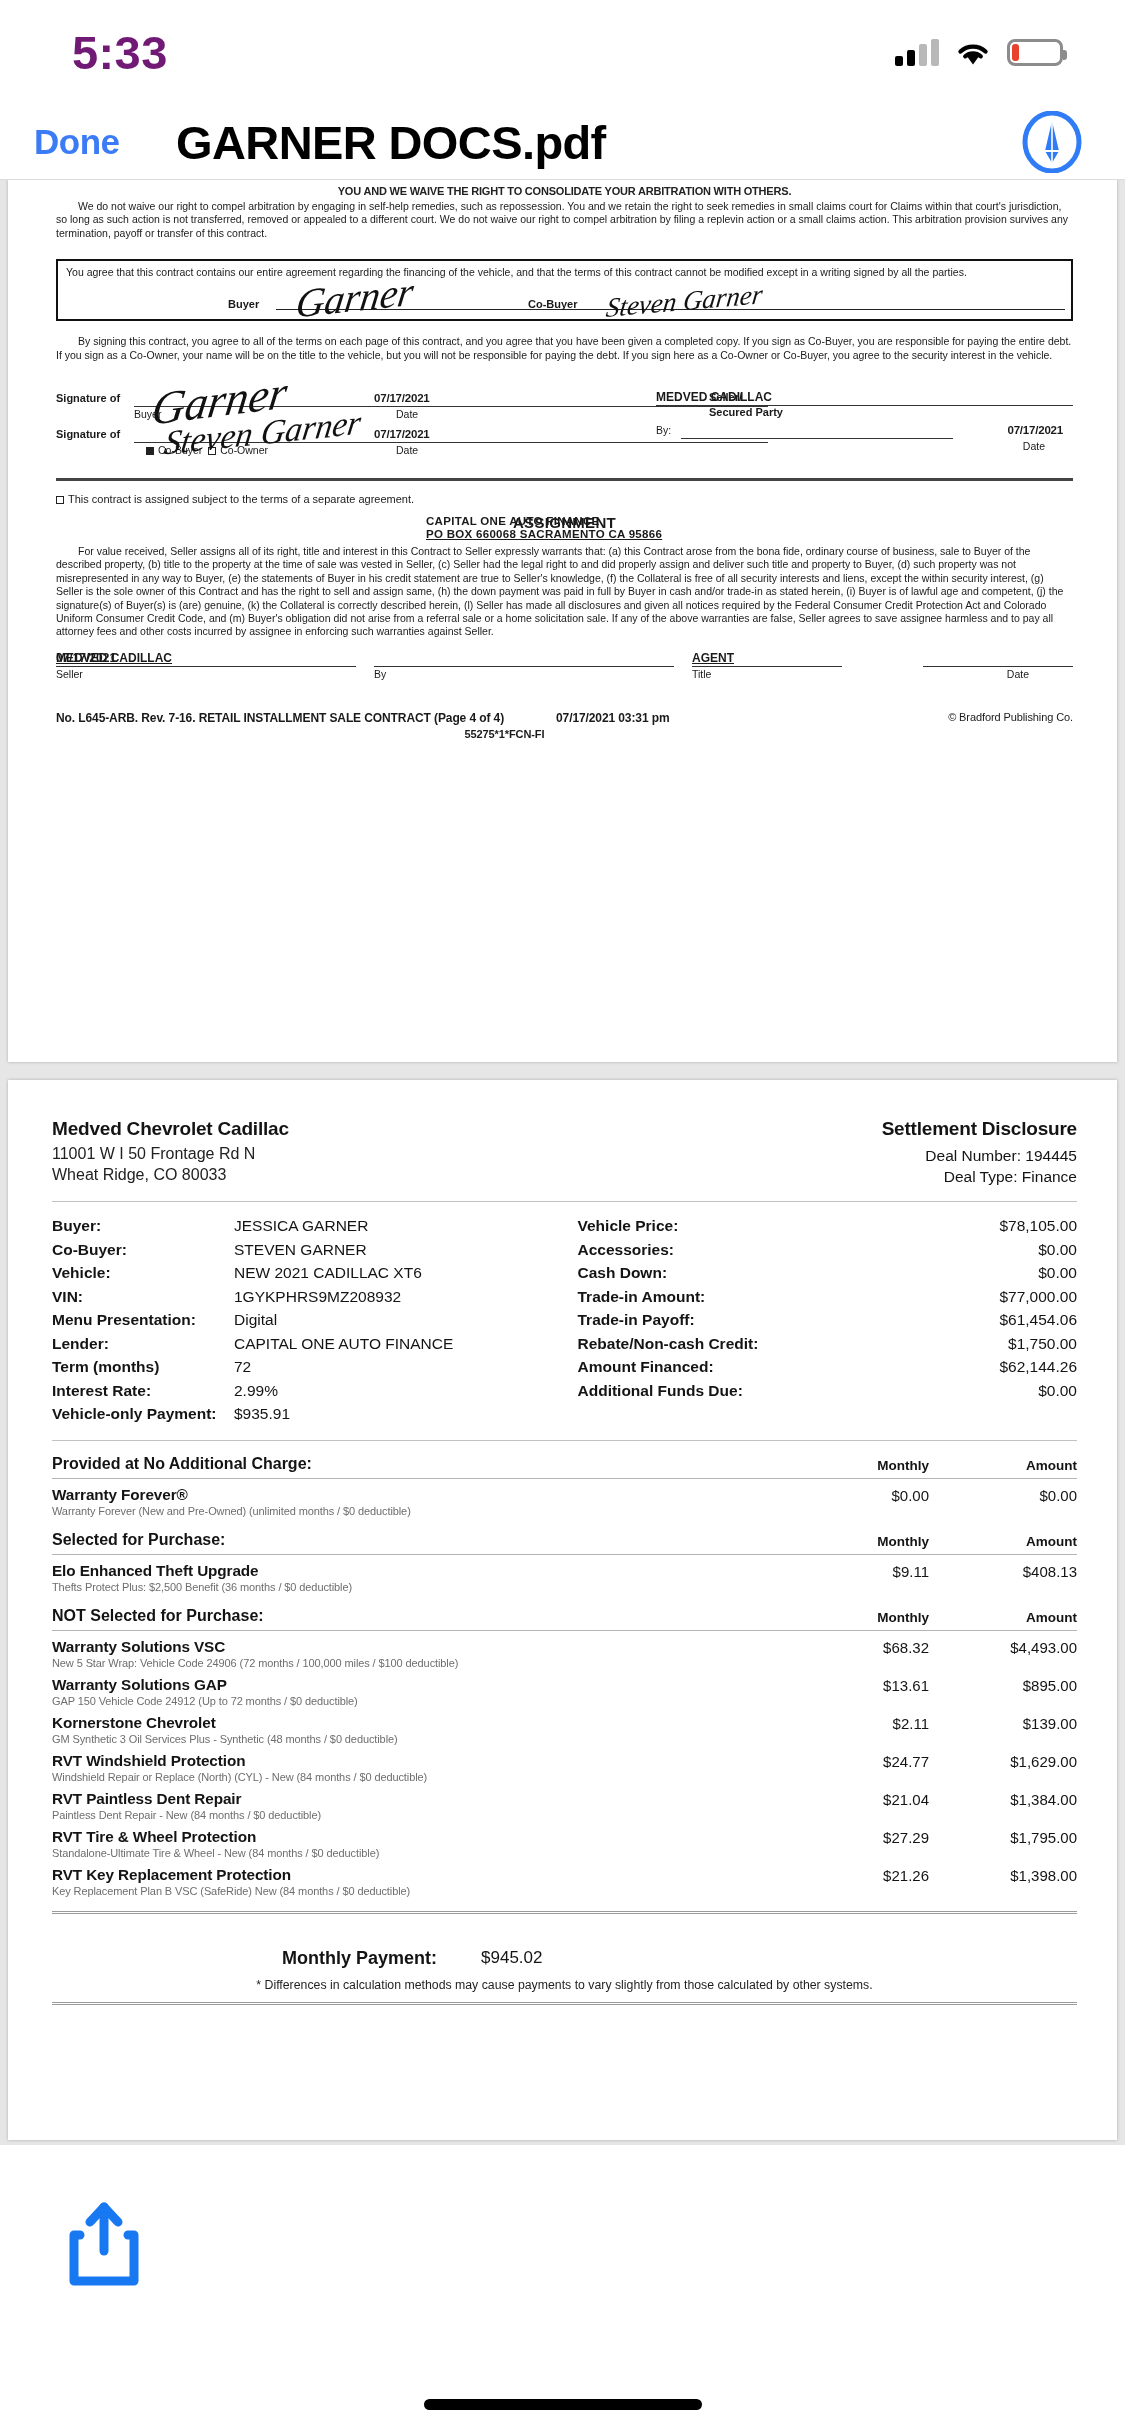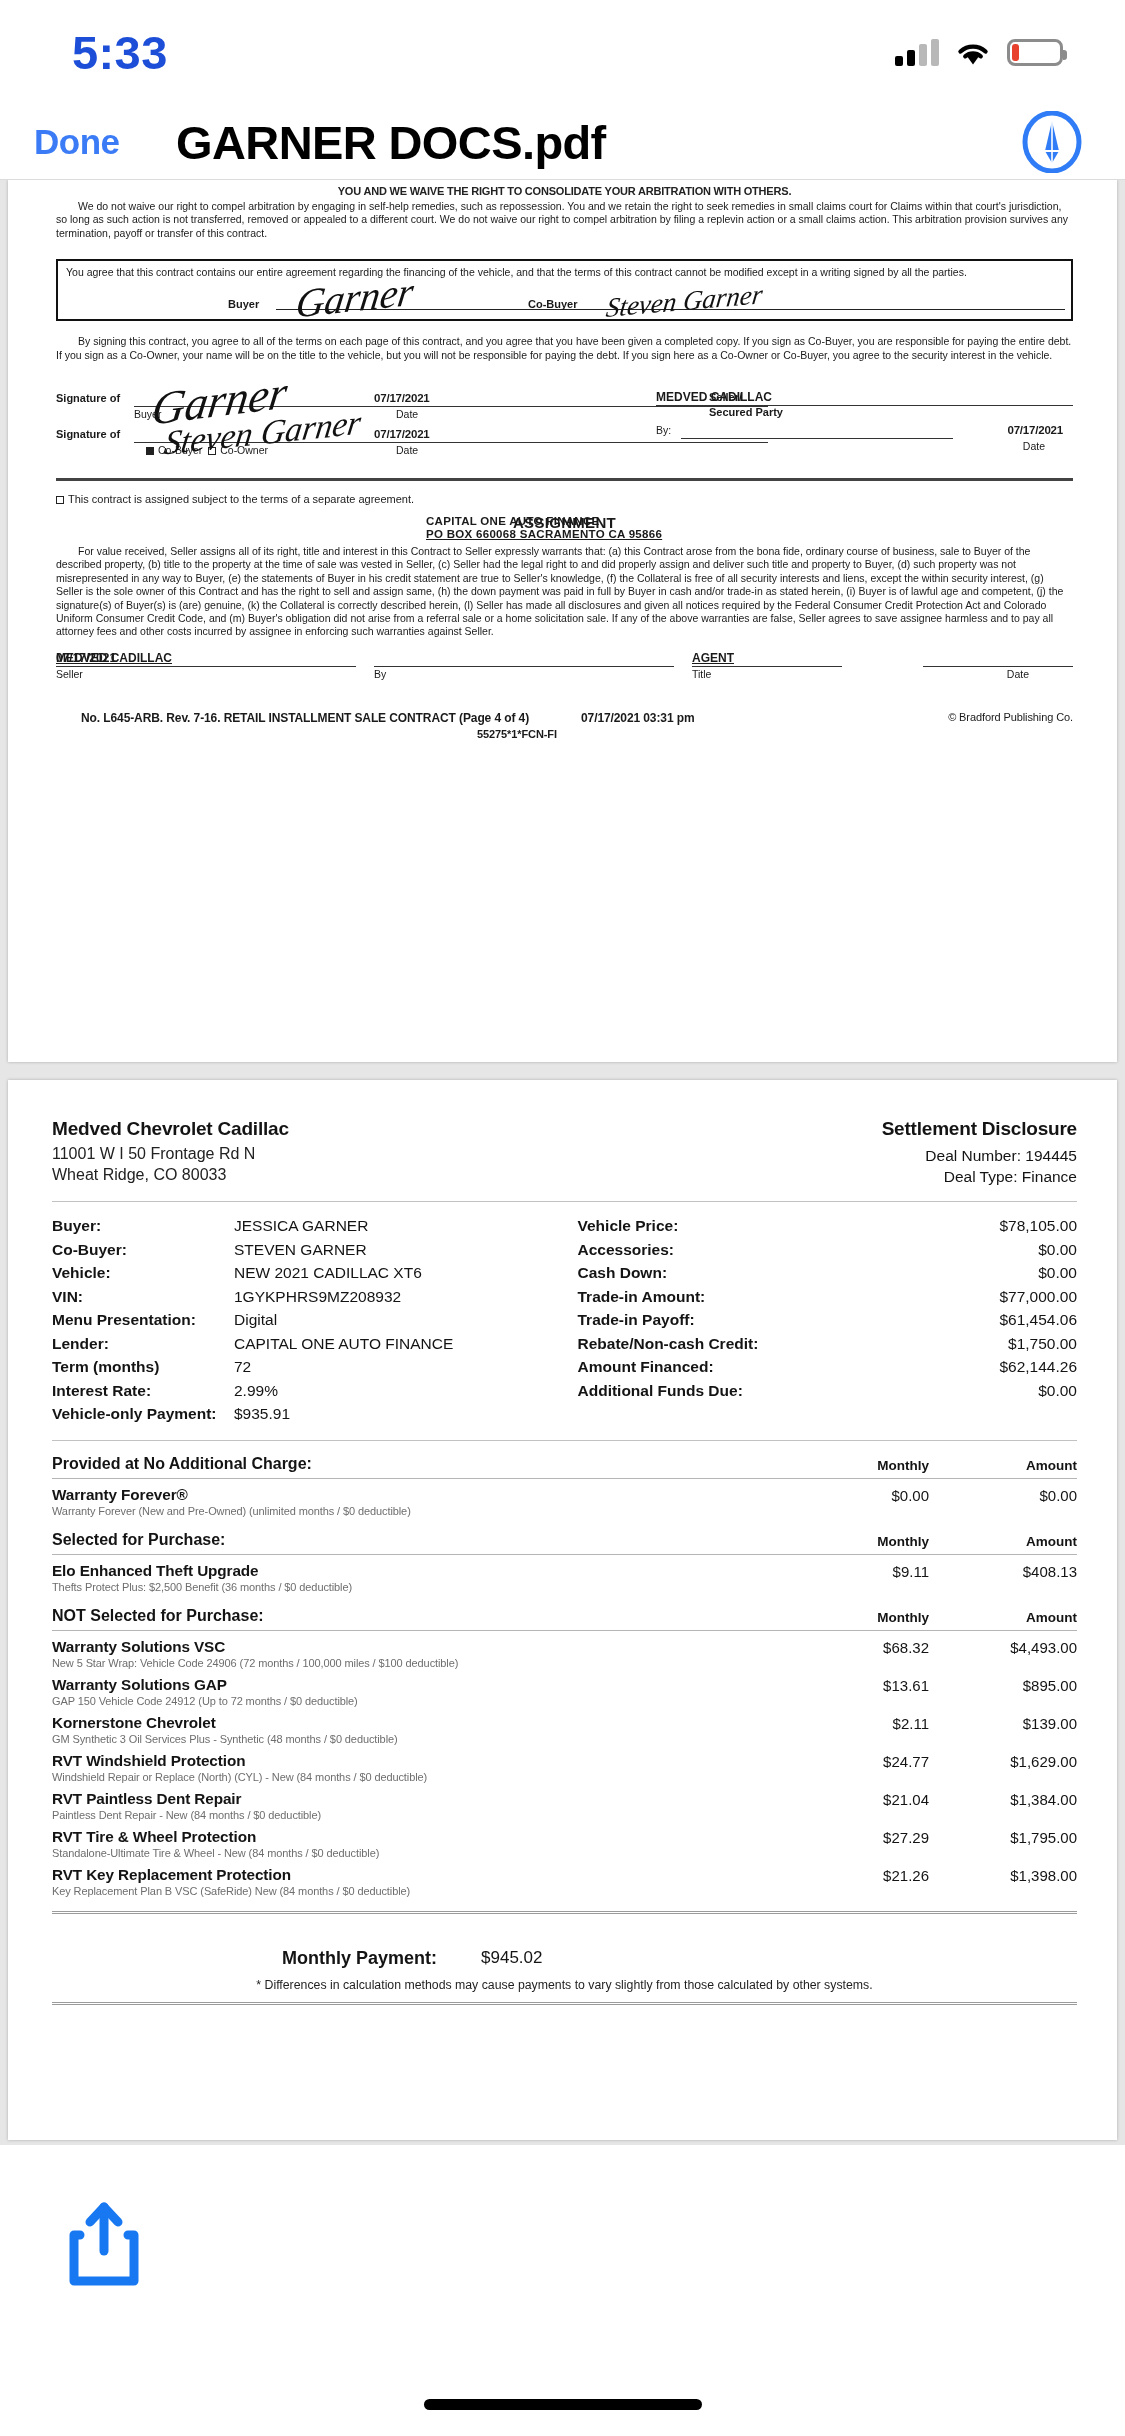--- a/index.html
+++ b/index.html
@@ -10,21 +10,21 @@
     overflow: hidden;
   }
   #screen { position: relative; width: 1125px; height: 2436px; background: #ffffff; }
 
   
   .statusbar {
     position: absolute; top: 0; left: 0; width: 1125px; height: 105px;
     display: flex; align-items: center; justify-content: space-between;
     padding: 0 62px 0 72px;
   }
-  .status-time { font-size: 47px; font-weight: 700; letter-spacing: .4px; color: #1d4ed8; }
+  .status-time { font-size: 47px; font-weight: 700; letter-spacing: .4px; color: #701a75; }
   .status-right { display: flex; align-items: center; gap: 17px; }
   .sig-bars { display: flex; align-items: flex-end; gap: 4px; height: 27px; }
   .sig-bars i { width: 8px; background: #000; border-radius: 2px; display: block; }
   .sig-bars i:nth-child(1){ height: 10px; }
   .sig-bars i:nth-child(2){ height: 16px; }
   .sig-bars i:nth-child(3){ height: 22px; background:#b8b8b8; }
   .sig-bars i:nth-child(4){ height: 27px; background:#b8b8b8; }
   .wifi-ico { width: 34px; height: 26px; }
   .batt { width: 56px; height: 27px; border: 3px solid #8c8c8c; border-radius: 8px; position: relative; }
   .batt::after { content:""; position:absolute; right:-7px; top:8px; width:4px; height:10px; background:#8c8c8c; border-radius:0 3px 3px 0; }
@@ -86,21 +86,21 @@
   .assign-co { position:absolute; left: 370px; top: 1px; font-weight:700; font-size:11.5px; text-align:left; line-height:13px; }
   .assign-co u { text-decoration: underline; }
 
   .assignbody { margin-top: 14px; }
 
   .sellerfoot { position:relative; margin-top: 12px; height: 34px; font-size:11px; }
   .sf-name { position:absolute; left:0; top:0; font-weight:700; text-decoration:underline; font-size:12px; }
   .sf-line { position:absolute; border-bottom:1.3px solid #333; height:1px; }
   .sf-sub { position:absolute; font-size:10.5px; }
 
-  .p1foot { margin-top: 26px; font-size:12px; font-weight:700; position:relative; letter-spacing:-.1px;margin-left:25px; }
+  .p1foot { margin-top: 26px; font-size:12px; font-weight:700; position:relative; letter-spacing:-.1px; }
   .p1foot .ft-mid { position:absolute; left: 500px; top:0; font-weight:700; }
   .p1foot .ft-right { position:absolute; right: 0; top:0; font-weight:400; font-size:11px; }
   .p1foot .ft-sub { text-align:center; font-weight:700; font-size:11px; margin-top:3px; padding-right:120px; }
 
   
   .p2 { padding: 38px 40px 0 44px; color:#141414; }
   .p2-head { display:flex; justify-content:space-between; align-items:flex-start; }
   .deal-name { font-size: 19px; font-weight: 700; letter-spacing:-.2px; }
   .deal-addr { font-size: 16px; line-height: 21px; margin-top: 3px; color:#222; }
   .sd-title { font-size: 19px; font-weight: 700; text-align:right; letter-spacing:-.2px; }

